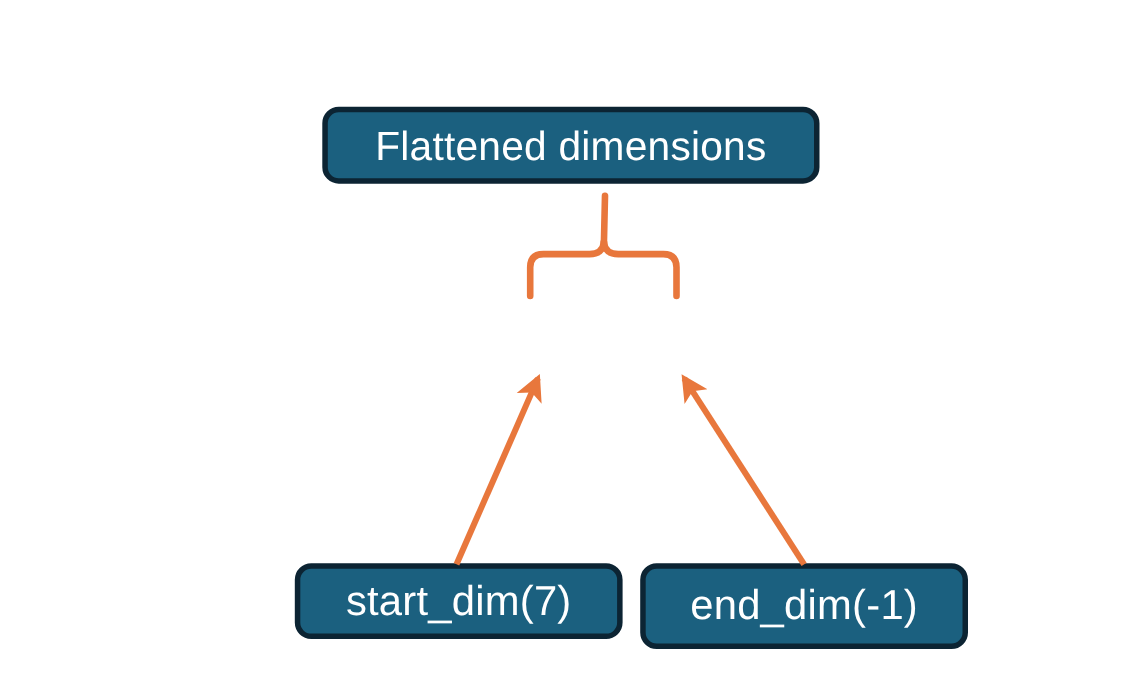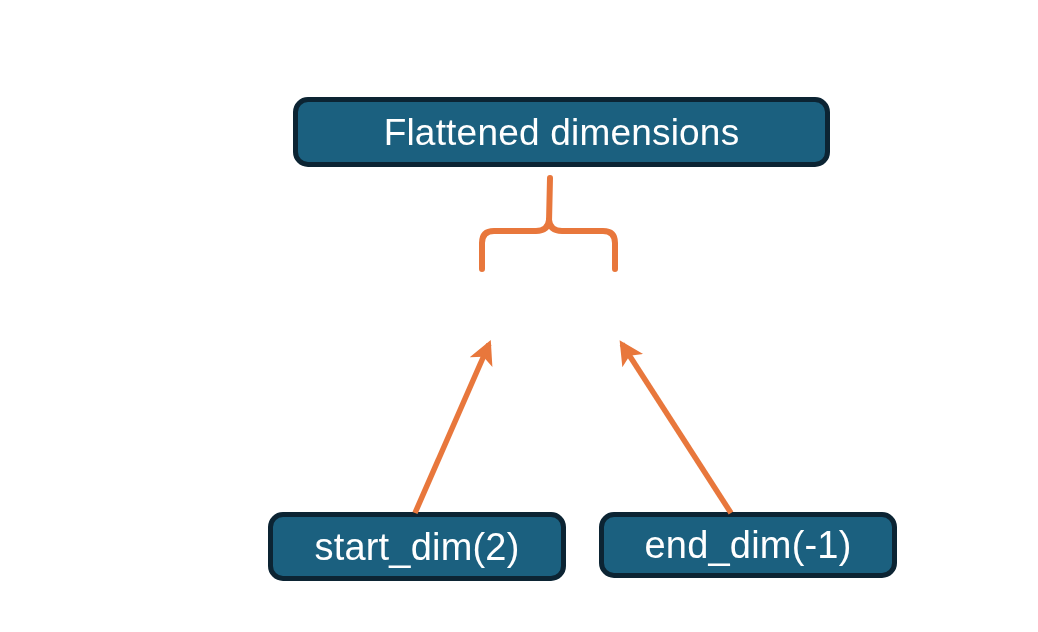--- a/index.html
+++ b/index.html
@@ -32,21 +32,21 @@
     font-weight: 400;
     letter-spacing: 0.2px;
     white-space: nowrap;
     line-height: 1;
   }
 
   
   #node-flattened {
     left: 293px;
     top: 97px;
-    width: 537px;
+    width: 452px;
     height: 70px;
     border-radius: 15px;
   }
   #node-flattened .node-label { font-size: 37px; }
 
   
   #node-shape {
     left: 178px;
     top: 215px;
     width: 698px;
@@ -67,23 +67,22 @@
     height: 69px;
     border-radius: 15px;
   }
   #node-start-dim .node-label { font-size: 38px; }
 
   
   #node-end-dim {
     left: 582px;
     top: 512px;
     width: 298px;
-    height: 66px;
+    height: 78px;
     border-radius: 15px;
-    margin-left: 17px;
   }
   #node-end-dim .node-label { font-size: 38px; }
 
   #connector-layer {
     position: absolute;
     left: 0;
     top: 0;
     width: 1038px;
     height: 632px;
     z-index: 3;
@@ -103,21 +102,21 @@
 <body>
 
 <div id="canvas">
 
   <div class="node" id="node-flattened">
     <span class="node-label">Flattened dimensions</span>
   </div>
 
 
   <div class="node" id="node-start-dim">
-    <span class="node-label">start_dim(2)</span>
+    <span class="node-label">start_dim(7)</span>
   </div>
 
   <div class="node" id="node-end-dim">
     <span class="node-label">end_dim(-1)</span>
   </div>
 
   <svg id="connector-layer" viewBox="0 0 1038 632">
     <defs>
       <marker id="arrowhead-left" markerWidth="5" markerHeight="5" refX="3.6" refY="2.5" orient="auto" markerUnits="strokeWidth">
         <path d="M 0,0.25 L 4.4,2.5 L 0,4.75 L 1.05,2.5 Z" fill="#e8773c"></path>

